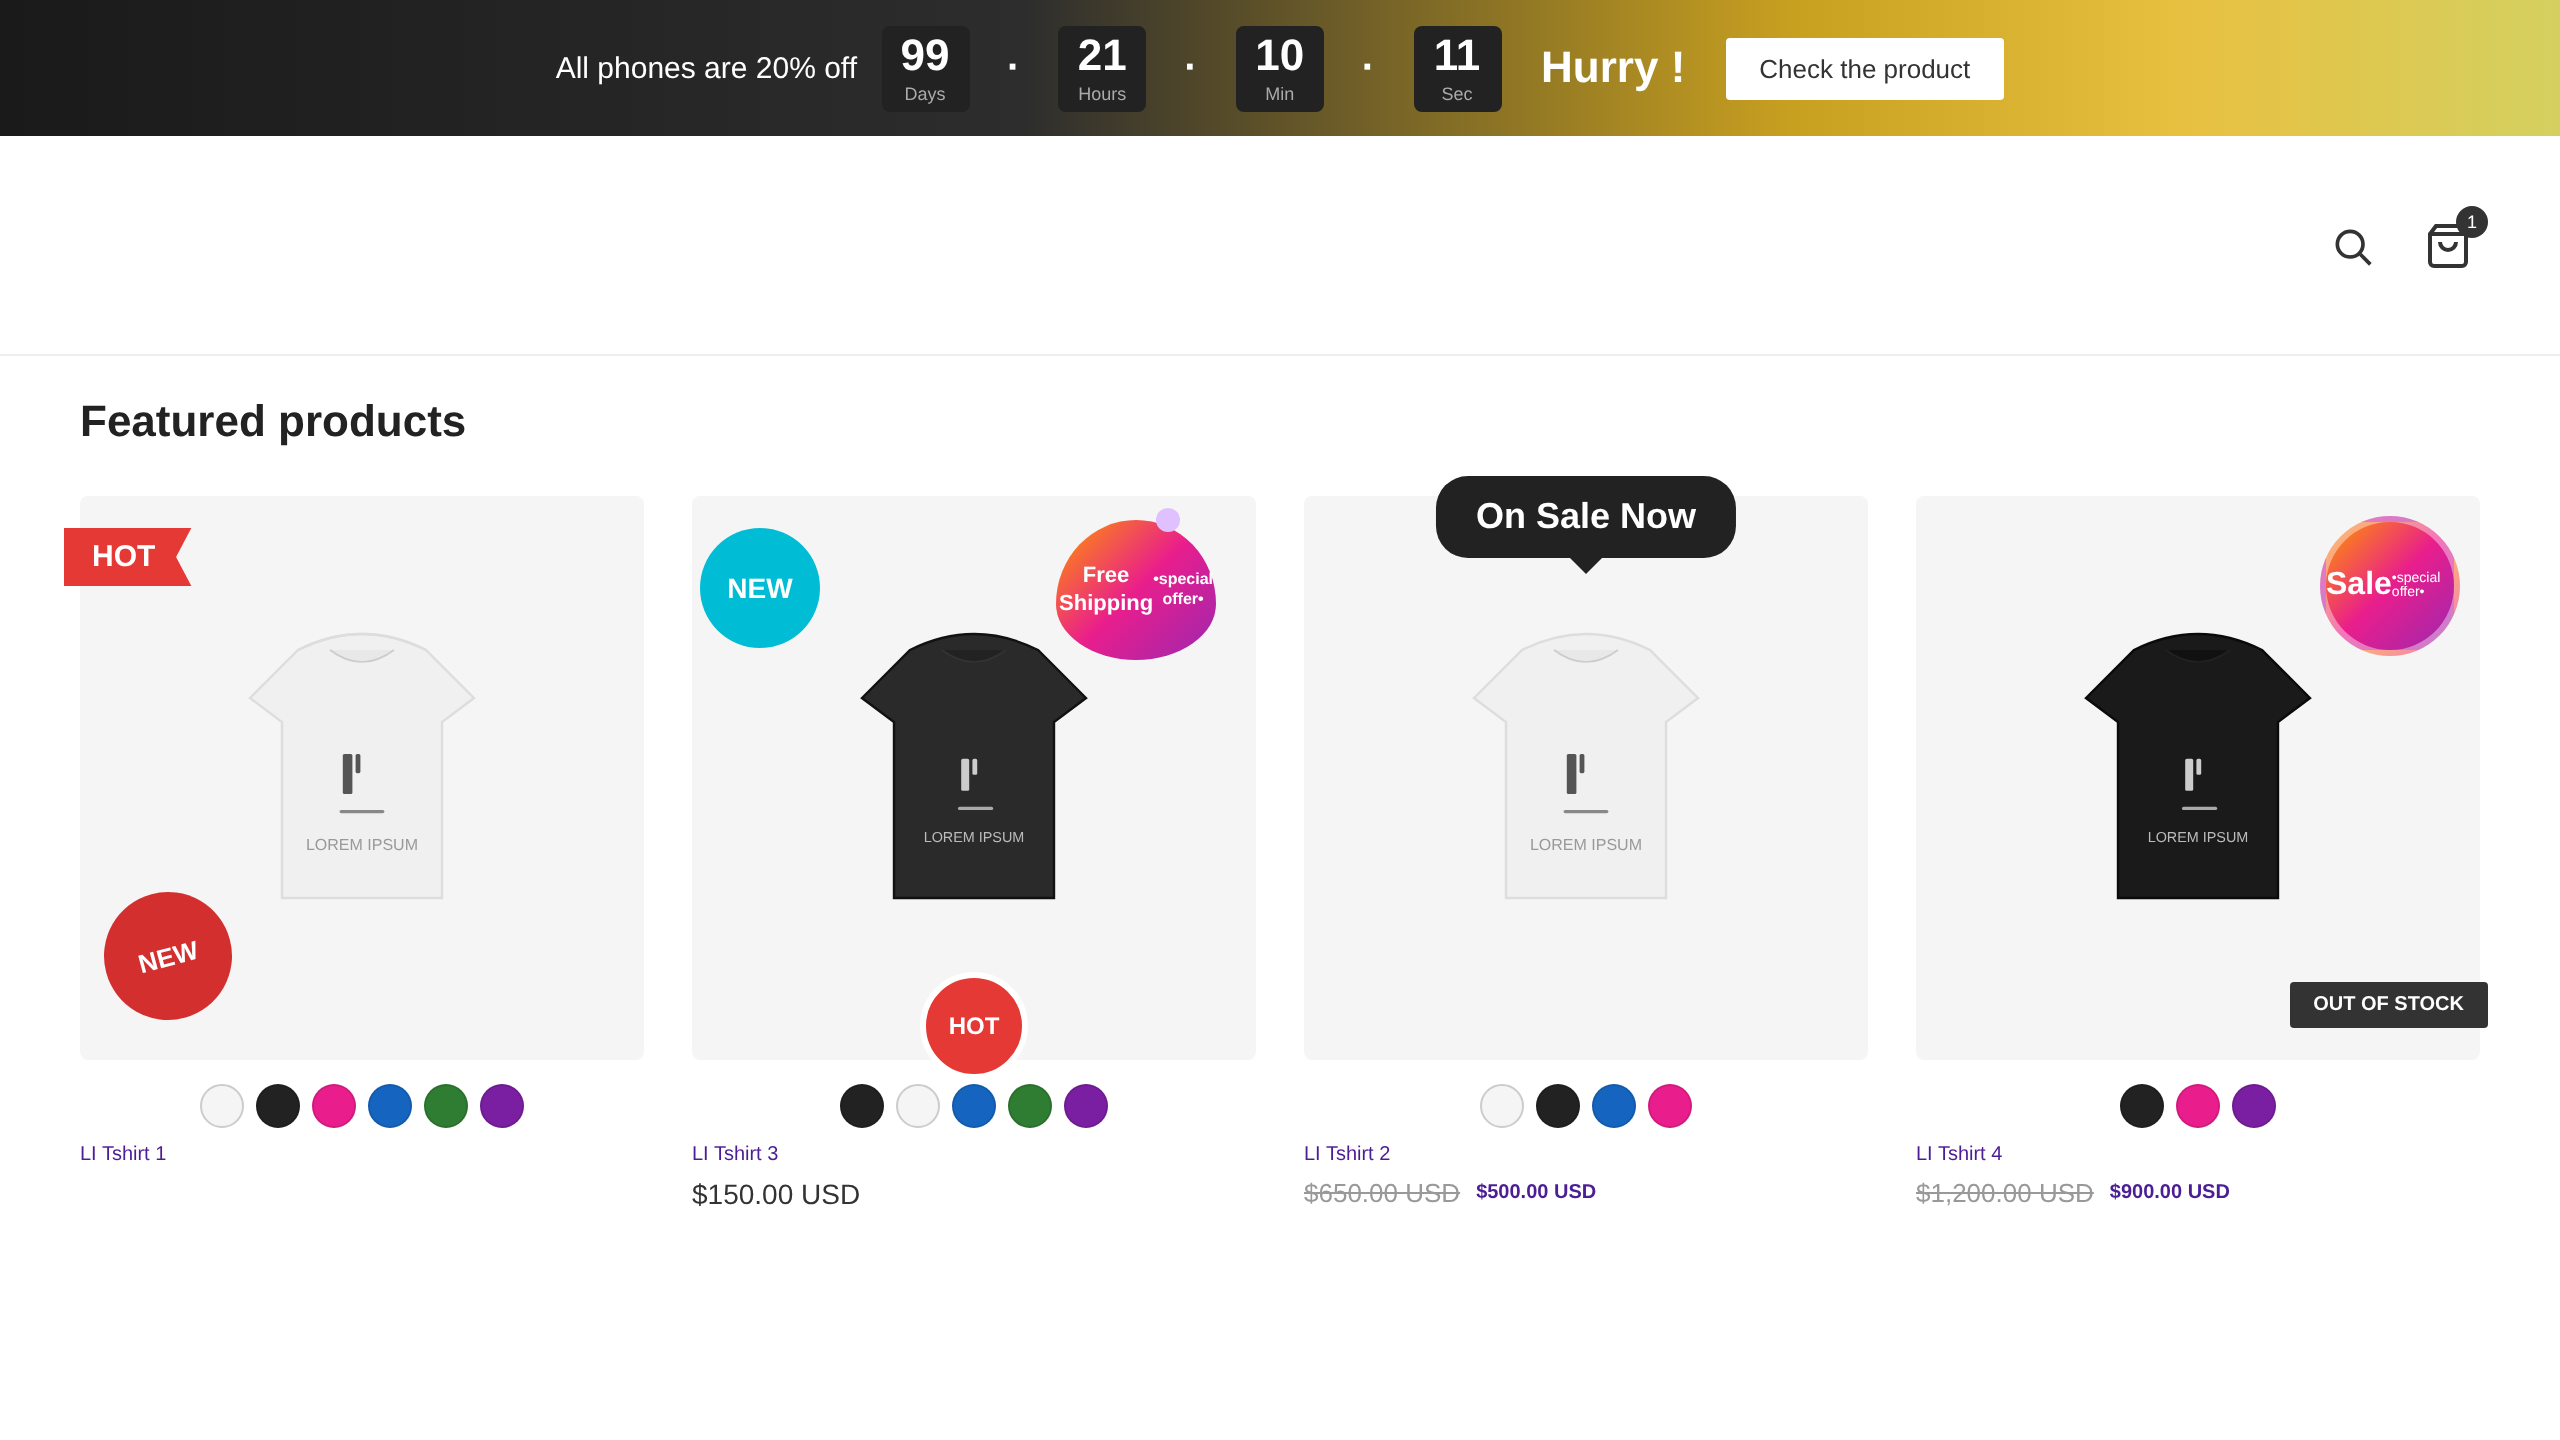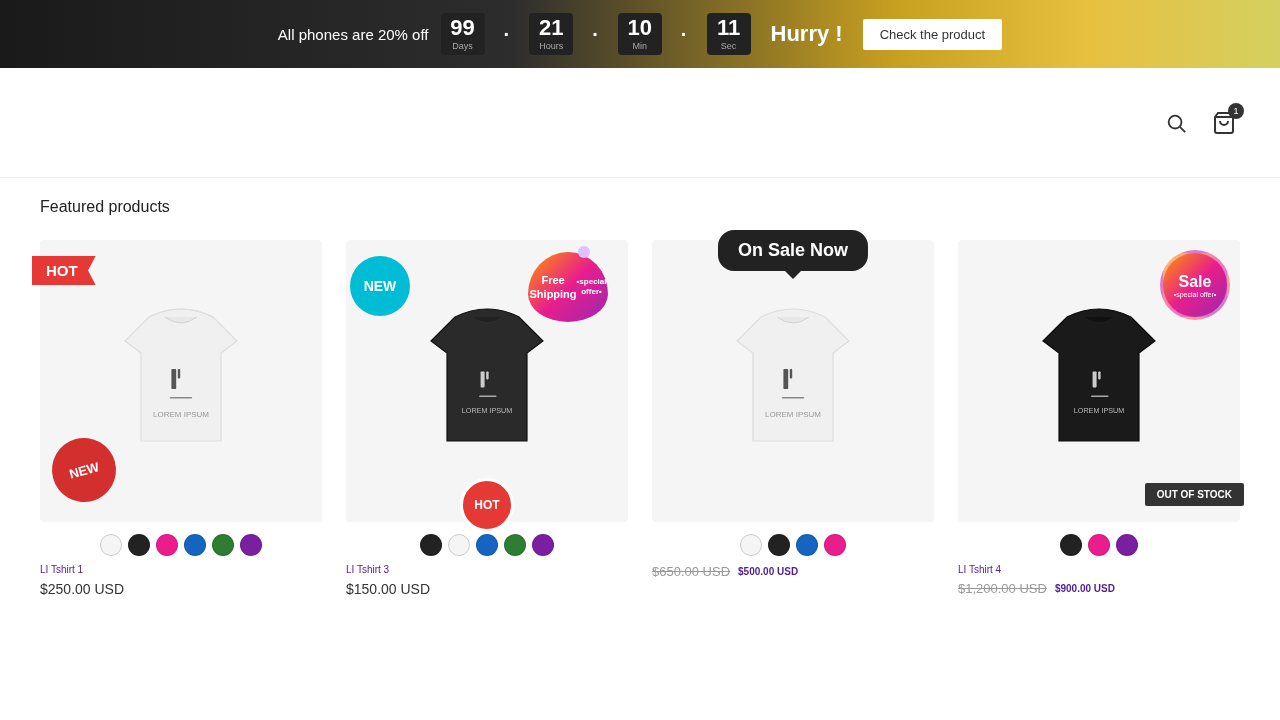--- a/index.html
+++ b/index.html
@@ -101,22 +101,22 @@
       display: flex;
       align-items: center;
       justify-content: center;
     }
 
     
     .main-content {
       padding: 20px 40px;
     }
     .section-title {
-      font-size: 16px;
-      font-weight: 400;
+      font-size: 22px;
+      font-weight: 700;
       color: #222;
       margin-bottom: 24px;
     }
 
     
     .products-grid {
       display: grid;
       grid-template-columns: repeat(4, 1fr);
       gap: 24px;
     }
@@ -231,26 +231,25 @@
     .badge-sale-circle {
       position: absolute;
       top: 10px;
       right: 10px;
       width: 70px;
       height: 70px;
       border-radius: 50%;
       background: linear-gradient(135deg, #ff9800, #e91e8c, #9c27b0);
       display: flex;
       align-items: center;
-      justify-content: center;
       font-weight: bold;
       font-size: 16px;
       color: #fff;
       z-index: 10;
-      flex-direction: column;
+      flex-direction: row;
       border: 3px solid rgba(255,255,255,0.4);
     }
     .badge-sale-circle .sale-sub {
       font-size: 7px;
       font-weight: normal;
     }
     .badge-out-of-stock {
       position: absolute;
       bottom: 16px;
       right: -4px;
@@ -418,23 +417,20 @@
       </div>
       <div class="color-swatches">
         <div class="swatch" style="background:#f5f5f5;border:1.5px solid #ccc;"></div>
         <div class="swatch" style="background:#222;"></div>
         <div class="swatch" style="background:#e91e8c;"></div>
         <div class="swatch" style="background:#1565c0;"></div>
         <div class="swatch" style="background:#2e7d32;"></div>
         <div class="swatch" style="background:#7b1fa2;"></div>
       </div>
       <p class="product-name">LI Tshirt 1</p>
-      <div class="price-row">
-        <span class="price-regular">$250.00 USD</span>
-      </div>
     </div>
 
     <div class="product-card">
       <div class="product-image-wrap">
 
         <div class="badge-new-circle">NEW</div>
 
         <div class="badge-free-shipping">
           <div class="badge-free-shipping-blob">
             <span style="font-size:11px;font-weight:bold;">Free<br>Shipping</span>
@@ -486,20 +482,21 @@
             <text x="100" y="145" text-anchor="middle" font-size="10" fill="#999" font-family="Arial">LOREM IPSUM</text>
           </svg>
         </div>
       </div>
       <div class="color-swatches">
         <div class="swatch" style="background:#f5f5f5;border:1.5px solid #ccc;"></div>
         <div class="swatch" style="background:#222;"></div>
         <div class="swatch" style="background:#1565c0;"></div>
         <div class="swatch" style="background:#e91e8c;"></div>
       </div>
+      <p class="product-name">LI Tshirt 2</p>
       <div class="price-row">
         <span class="price-original">$650.00 USD</span>
         <span class="price-sale">$500.00 USD</span>
       </div>
     </div>
 
     <div class="product-card">
       <div class="product-image-wrap">
 
         <div class="badge-sale-circle">

